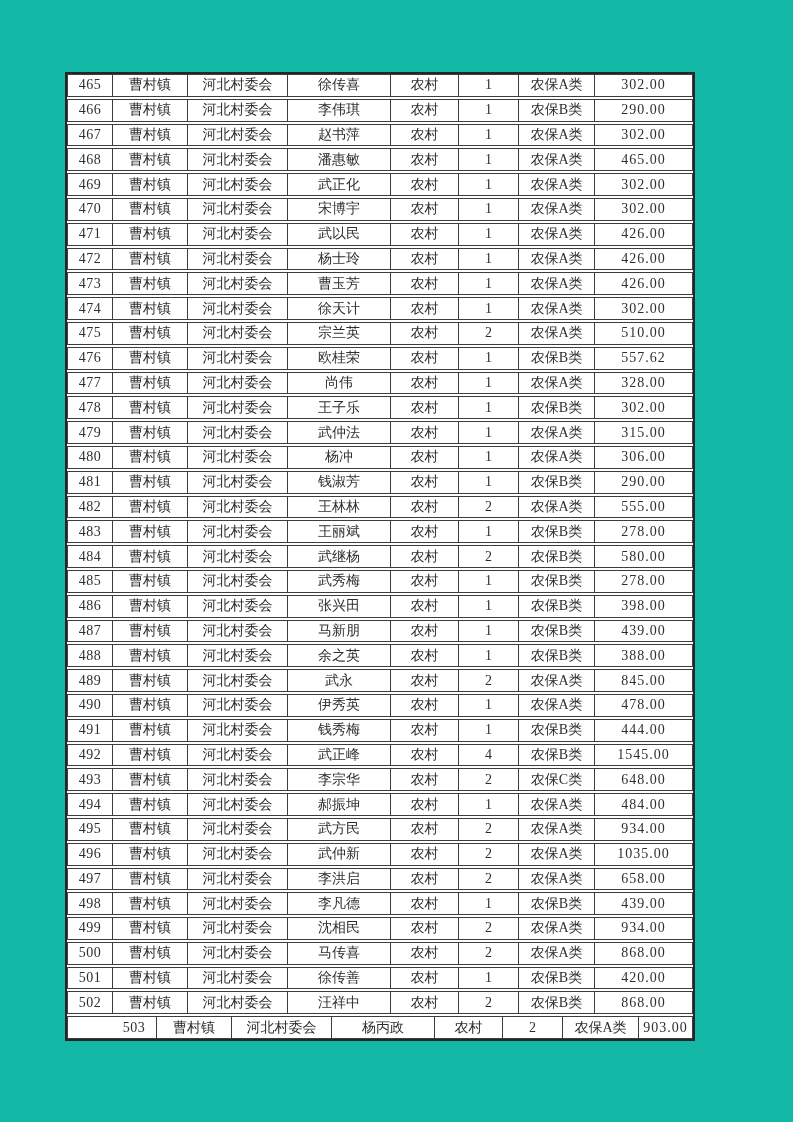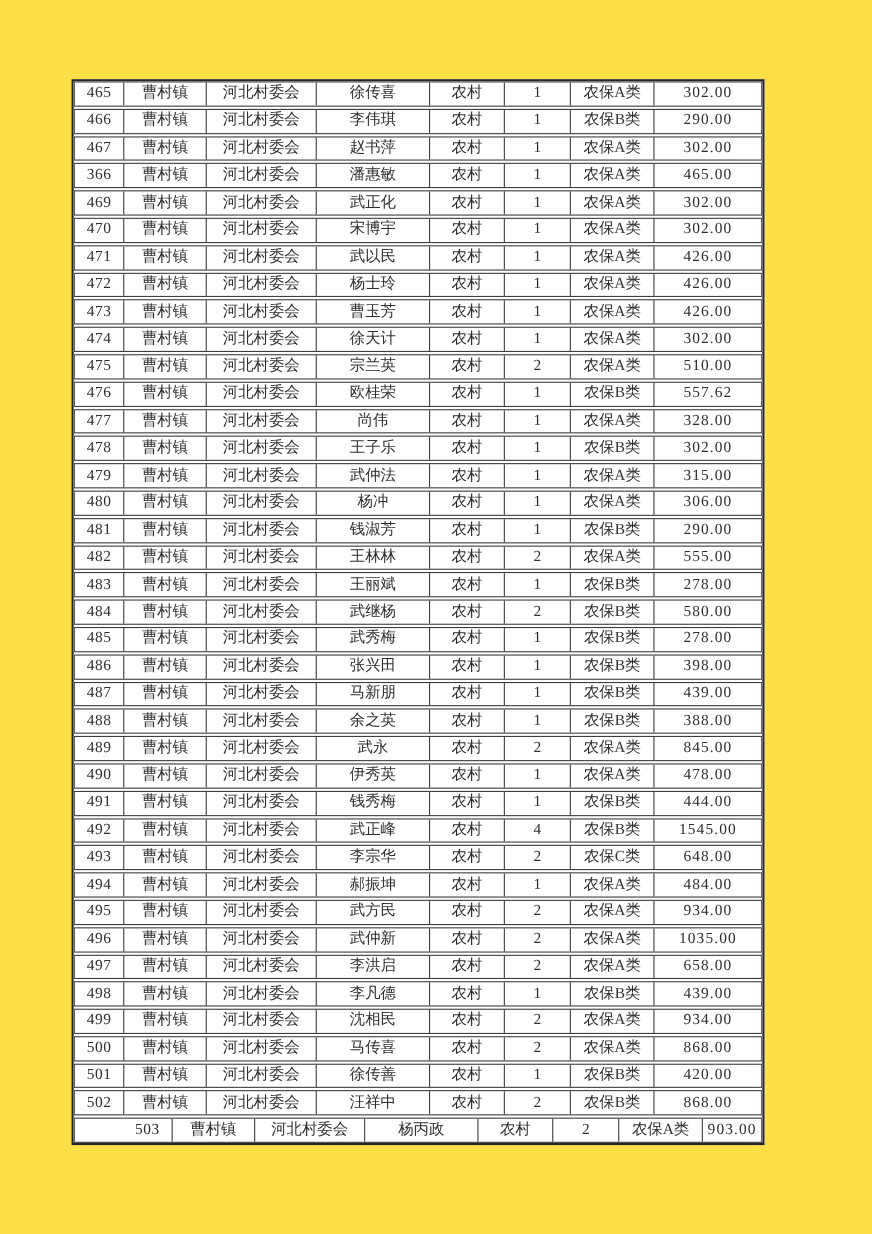--- a/index.html
+++ b/index.html
@@ -4,21 +4,21 @@
 <style>
   html, body {
     margin: 0;
     padding: 0;
     background: #ffffff;
   }
   .page {
     position: relative;
     width: 793px;
     height: 1122px;
-    background: #fde047;
+    background: #14b8a6;
     overflow: hidden;
     font-family: "Liberation Serif", "DejaVu Serif", serif;
     color: #2e2e2e;
   }
   .table-wrap {
     position: absolute;
     left: 65px;
     top: 72px;
     width: 630px;
     box-sizing: border-box;
@@ -89,21 +89,21 @@
     <div class="cell c-seq">467</div>
     <div class="cell c-town">曹村镇</div>
     <div class="cell c-committee">河北村委会</div>
     <div class="cell c-name">赵书萍</div>
     <div class="cell c-residence">农村</div>
     <div class="cell c-count">1</div>
     <div class="cell c-category">农保A类</div>
     <div class="cell c-amount">302.00</div>
   </div>
       <div class="row">
-    <div class="cell c-seq">366</div>
+    <div class="cell c-seq">468</div>
     <div class="cell c-town">曹村镇</div>
     <div class="cell c-committee">河北村委会</div>
     <div class="cell c-name">潘惠敏</div>
     <div class="cell c-residence">农村</div>
     <div class="cell c-count">1</div>
     <div class="cell c-category">农保A类</div>
     <div class="cell c-amount">465.00</div>
   </div>
       <div class="row">
     <div class="cell c-seq">469</div>

